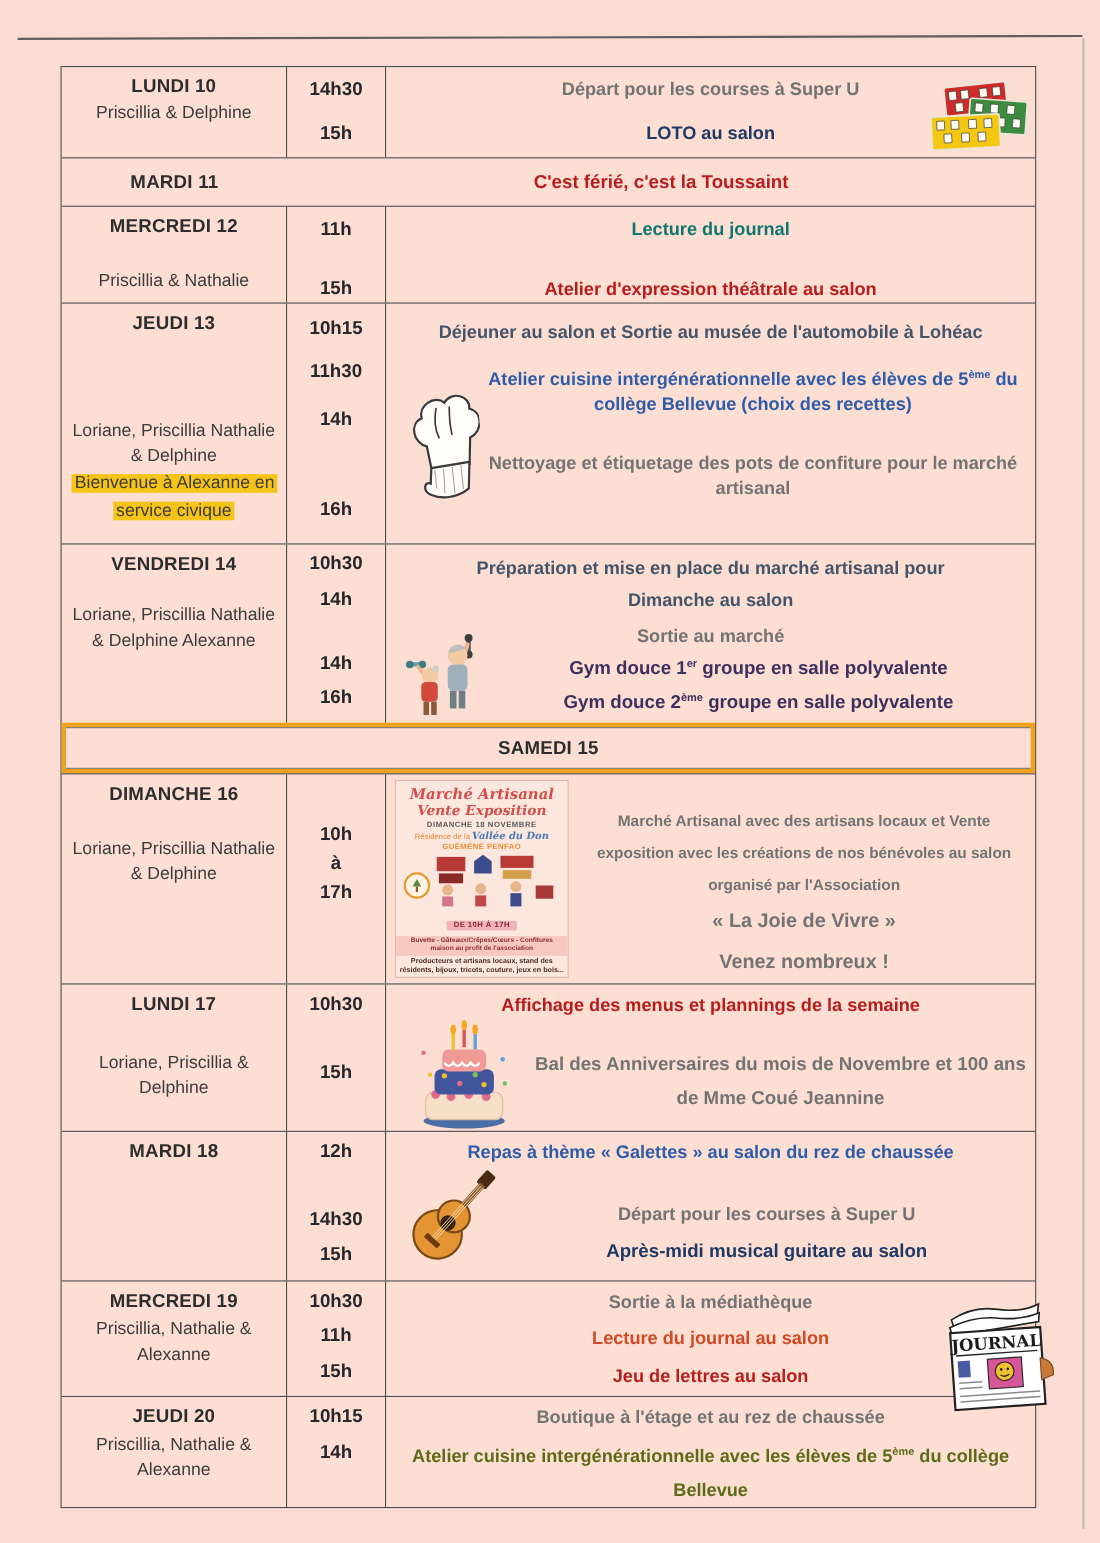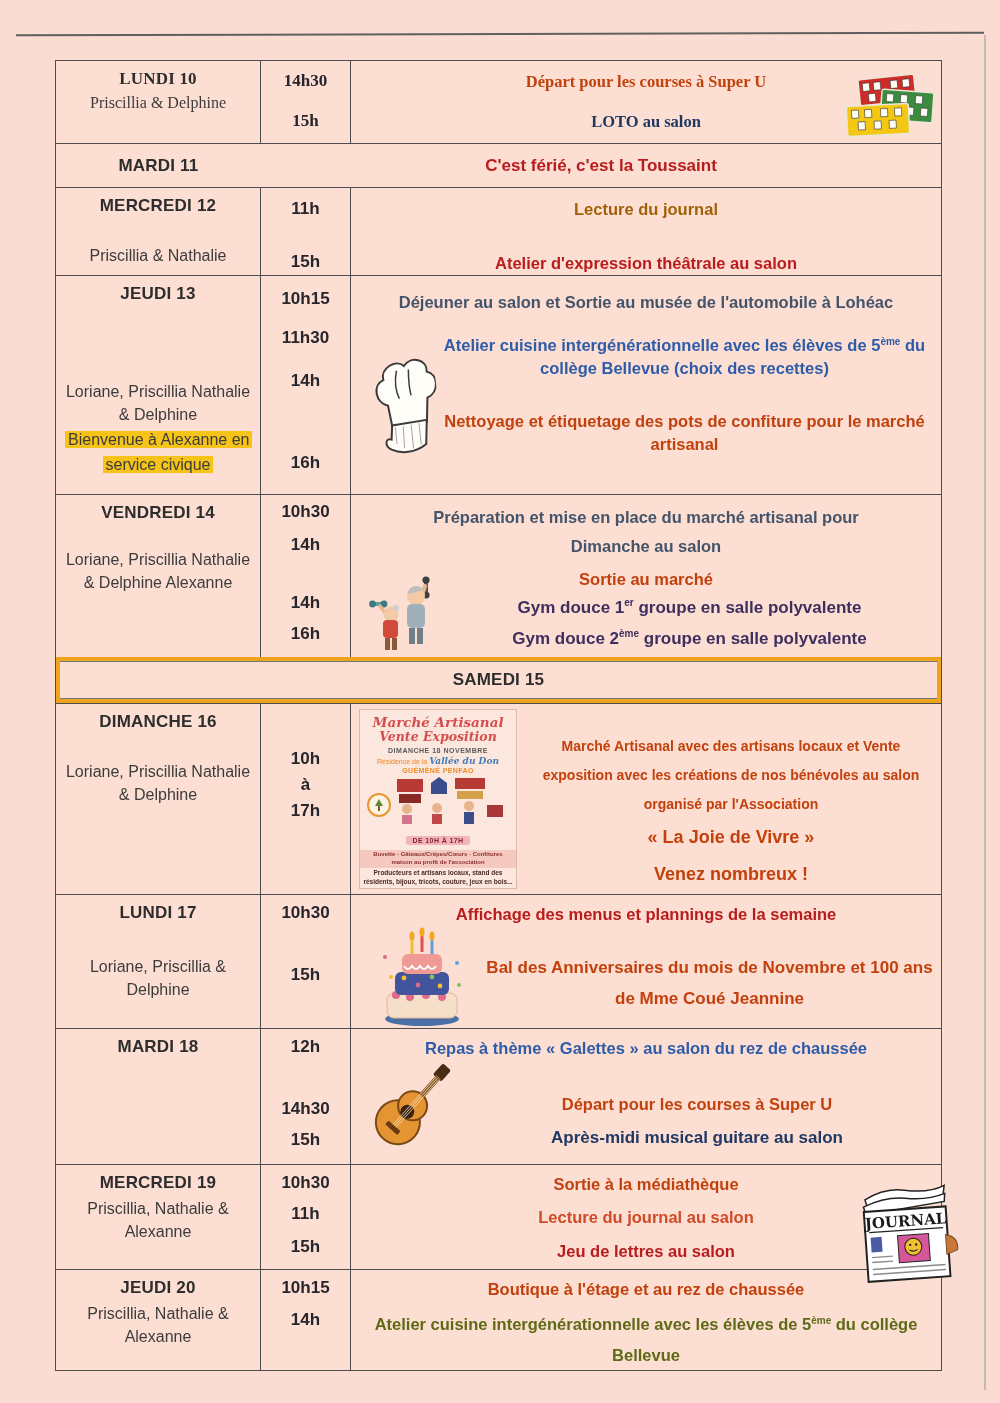--- a/index.html
+++ b/index.html
@@ -17,26 +17,26 @@
   .row:first-child{border-top:none;}
   .c1{width:205px;border-right:1.6px solid #4d4d4d;display:flex;flex-direction:column;align-items:center;box-sizing:border-box;}
   .c2{width:90px;border-right:1.6px solid #4d4d4d;display:flex;flex-direction:column;align-items:center;box-sizing:border-box;}
   .c3{flex:1;position:relative;display:flex;flex-direction:column;align-items:center;box-sizing:border-box;}
   .day{font-size:17px;font-weight:bold;color:#2d2d2d;text-align:center;padding-top:8px;letter-spacing:.2px;}
   .names{font-size:16px;color:#3c3c3c;text-align:center;line-height:1.45;padding:0 6px;}
   .hl{background:#f6c318;padding:0 3px;box-decoration-break:clone;-webkit-box-decoration-break:clone;line-height:1.55;}
   .time{font-size:17px;font-weight:bold;color:#26262c;text-align:center;line-height:1.3;}
   .act{font-weight:bold;text-align:center;line-height:1.4;font-size:16.5px;padding:0 8px;box-sizing:border-box;width:100%;}
   sup{font-size:10px;}
-  .t-red{color:#c2410c}
+  .t-red{color:#737373}
   .t-blue{color:#2e5ca8}
   .t-navy{color:#1f3864}
   .t-slate{color:#44546a}
   .t-purple{color:#3d2f5e}
-  .t-orange{color:#a16207}
+  .t-orange{color:#0f766e}
   .t-orangered{color:#d14a26}
   .t-olive{color:#5e6b16}
   .t-dark{color:#b91c1c}
 
   
   .row-samedi{border:4px solid #f0a31c;border-top-width:4px;display:block;}
   .row-samedi .banner{height:36px;display:flex;align-items:center;justify-content:center;border-top:1px solid #777;border-bottom:1px solid #777;}
   .row-samedi .banner .day{padding-top:0;}
 
   
@@ -61,21 +61,21 @@
   .dim-line{font-size:18px;line-height:2.05;}
 </style>
 </head>
 <body>
 
 <div class="scanline-top"></div>
 <div class="scanline-right"></div>
 
 <div class="sched">
 
-  <div class="row" style="height:82px;font-family:Liberation Serif, serif;">
+  <div class="row" style="height:82px;">
     <div class="c1">
       <div class="day">LUNDI 10</div>
       <div class="names" style="margin-top:2px;">Priscillia &amp; Delphine</div>
     </div>
     <div class="c2">
       <div class="time" style="margin-top:9px;">14h30</div>
       <div class="time" style="margin-top:18px;">15h</div>
     </div>
     <div class="c3">
       <div class="act t-red" style="margin-top:9px;">Départ pour les courses à Super U</div>

